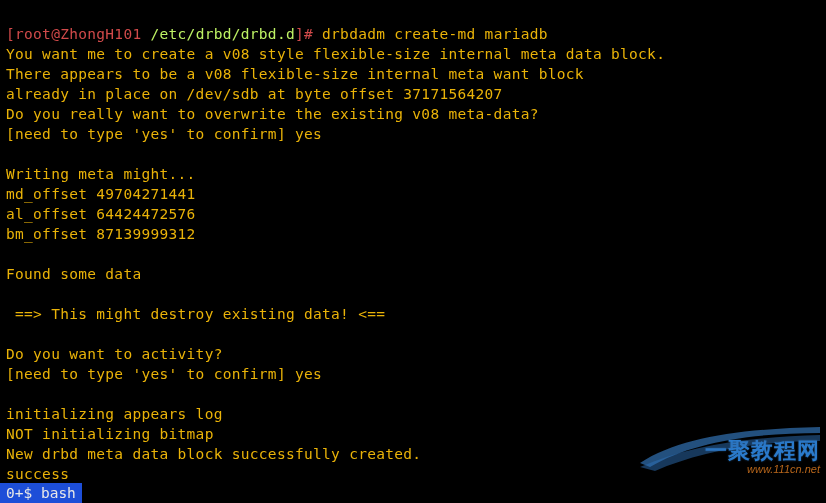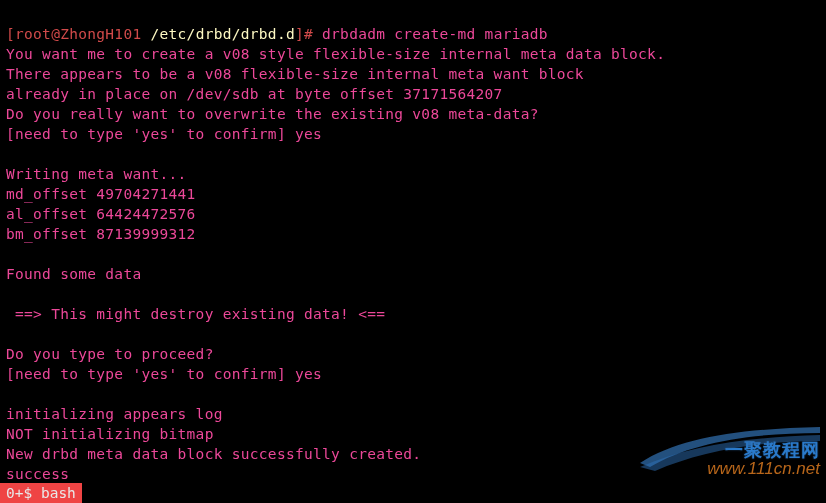--- a/index.html
+++ b/index.html
@@ -15,63 +15,63 @@
     color: #dcdcdc;
   }
   .terminal {
     position: absolute;
     top: 0; left: 0; right: 0;
     padding: 4px 6px 0 6px;
     white-space: pre;
     letter-spacing: 0.3px;
   }
   .red { color: #d14a4a; }
-  .cyan { color: #fef9c3; }
-  .white { color: #ec4899; }
+  .cyan { color: #bef264; }
+  .white { color: #eab308; }
   .cursor {
     display: inline-block;
     width: 9px;
     height: 16px;
     background: #2fc02f;
     vertical-align: -2px;
   }
   .statusbar {
     position: absolute;
     left: 0; right: 0; bottom: 0;
     height: 20px;
     background: #000;
   }
   .status-chip {
     display: inline-block;
-    background: #ef4444;
+    background: #1d4ed8;
     color: #e8e8e8;
     padding: 0 6px;
     height: 20px;
     line-height: 20px;
     font-family: inherit;
   }
   .watermark {
     position: absolute;
     right: 6px;
     bottom: 24px;
     text-align: right;
     pointer-events: none;
     user-select: none;
   }
   .wm-top {
-    font-family: Liberation Mono, monospace;
-    font-size: 18px;
+    font-family: Liberation Sans, sans-serif;
+    font-size: 22px;
     font-weight: bold;
     color: #2a7acb;
     text-shadow: 0 0 2px rgba(60,140,220,0.5);
     letter-spacing: 1px;
   }
   .wm-bottom {
     font-family: Arial, sans-serif;
-    font-size: 17px;
+    font-size: 11px;
     color: #b8661a;
     font-style: italic;
     margin-top: -2px;
     text-align: right;
   }
   .wm-swoosh {
     position: absolute;
     right: 0;
     top: -14px;
     width: 180px;
@@ -83,30 +83,30 @@
 <body>
 
 <div class="terminal">
 <span class="red">[</span><span class="red">root@ZhongH101</span><span> </span><span class="cyan">/etc/drbd/drbd.d</span><span class="red">]</span><span class="red"># </span><span class="white">drbdadm create-md mariadb</span>
 <span class="white">You want me to create a v08 style flexible-size internal meta data block.</span>
 <span class="white">There appears to be a v08 flexible-size internal meta want block</span>
 <span class="white">already in place on /dev/sdb at byte offset 37171564207</span>
 <span class="white">Do you really want to overwrite the existing v08 meta-data?</span>
 <span class="white">[need to type 'yes' to confirm] yes</span>
 <span class="white"></span>
-<span class="white">Writing meta want...</span>
+<span class="white">Writing meta might...</span>
 <span class="white">md_offset 49704271441</span>
 <span class="white">al_offset 64424472576</span>
 <span class="white">bm_offset 87139999312</span>
 <span class="white"></span>
 <span class="white">Found some data</span>
 <span class="white"></span>
 <span class="white"> ==&gt; This might destroy existing data! &lt;==</span>
 <span class="white"></span>
-<span class="white">Do you type to proceed?</span>
+<span class="white">Do you want to activity?</span>
 <span class="white">[need to type 'yes' to confirm] yes</span>
 <span class="white"></span>
 <span class="white">initializing appears log</span>
 <span class="white">NOT initializing bitmap</span>
 <span class="white">New drbd meta data block successfully created.</span>
 <span class="white">success</span>
 <span class="red">[</span><span class="red">root@ZhongH101</span><span> </span><span class="cyan">/etc/drbd/drbd.d</span><span class="red">]</span><span class="red"># </span><span class="cursor"></span>
 </div>
 
 <div class="watermark">

